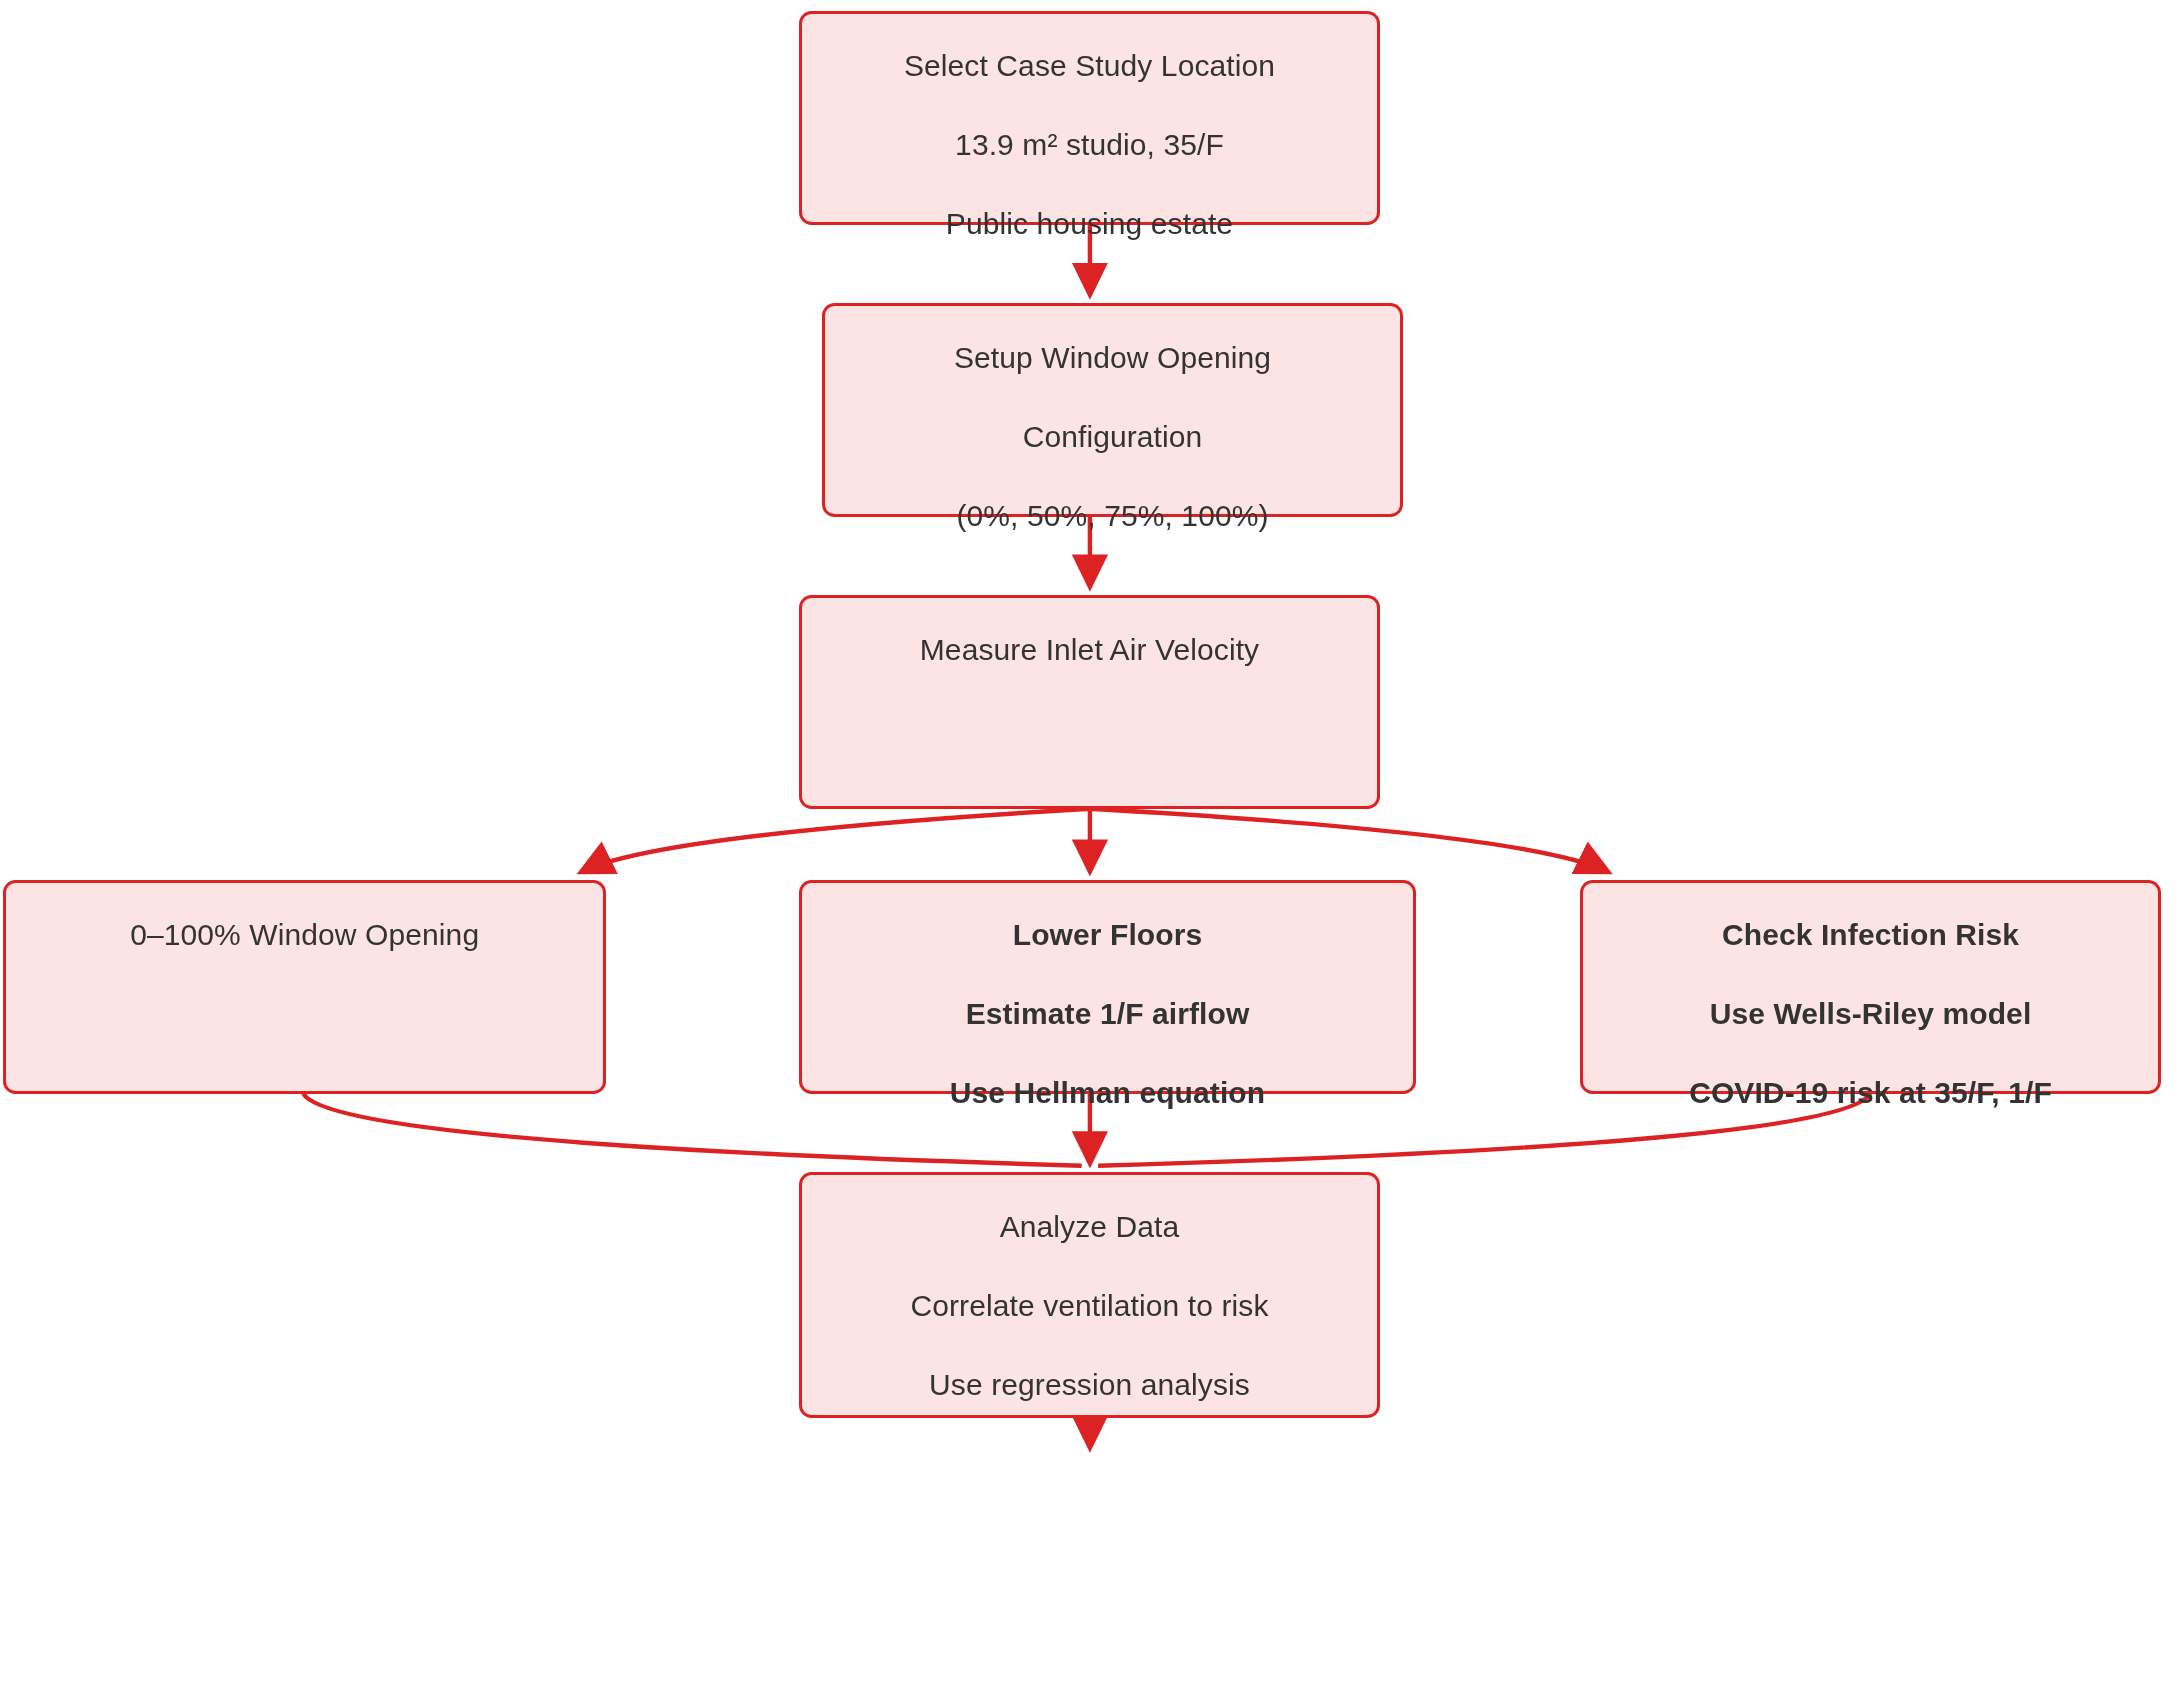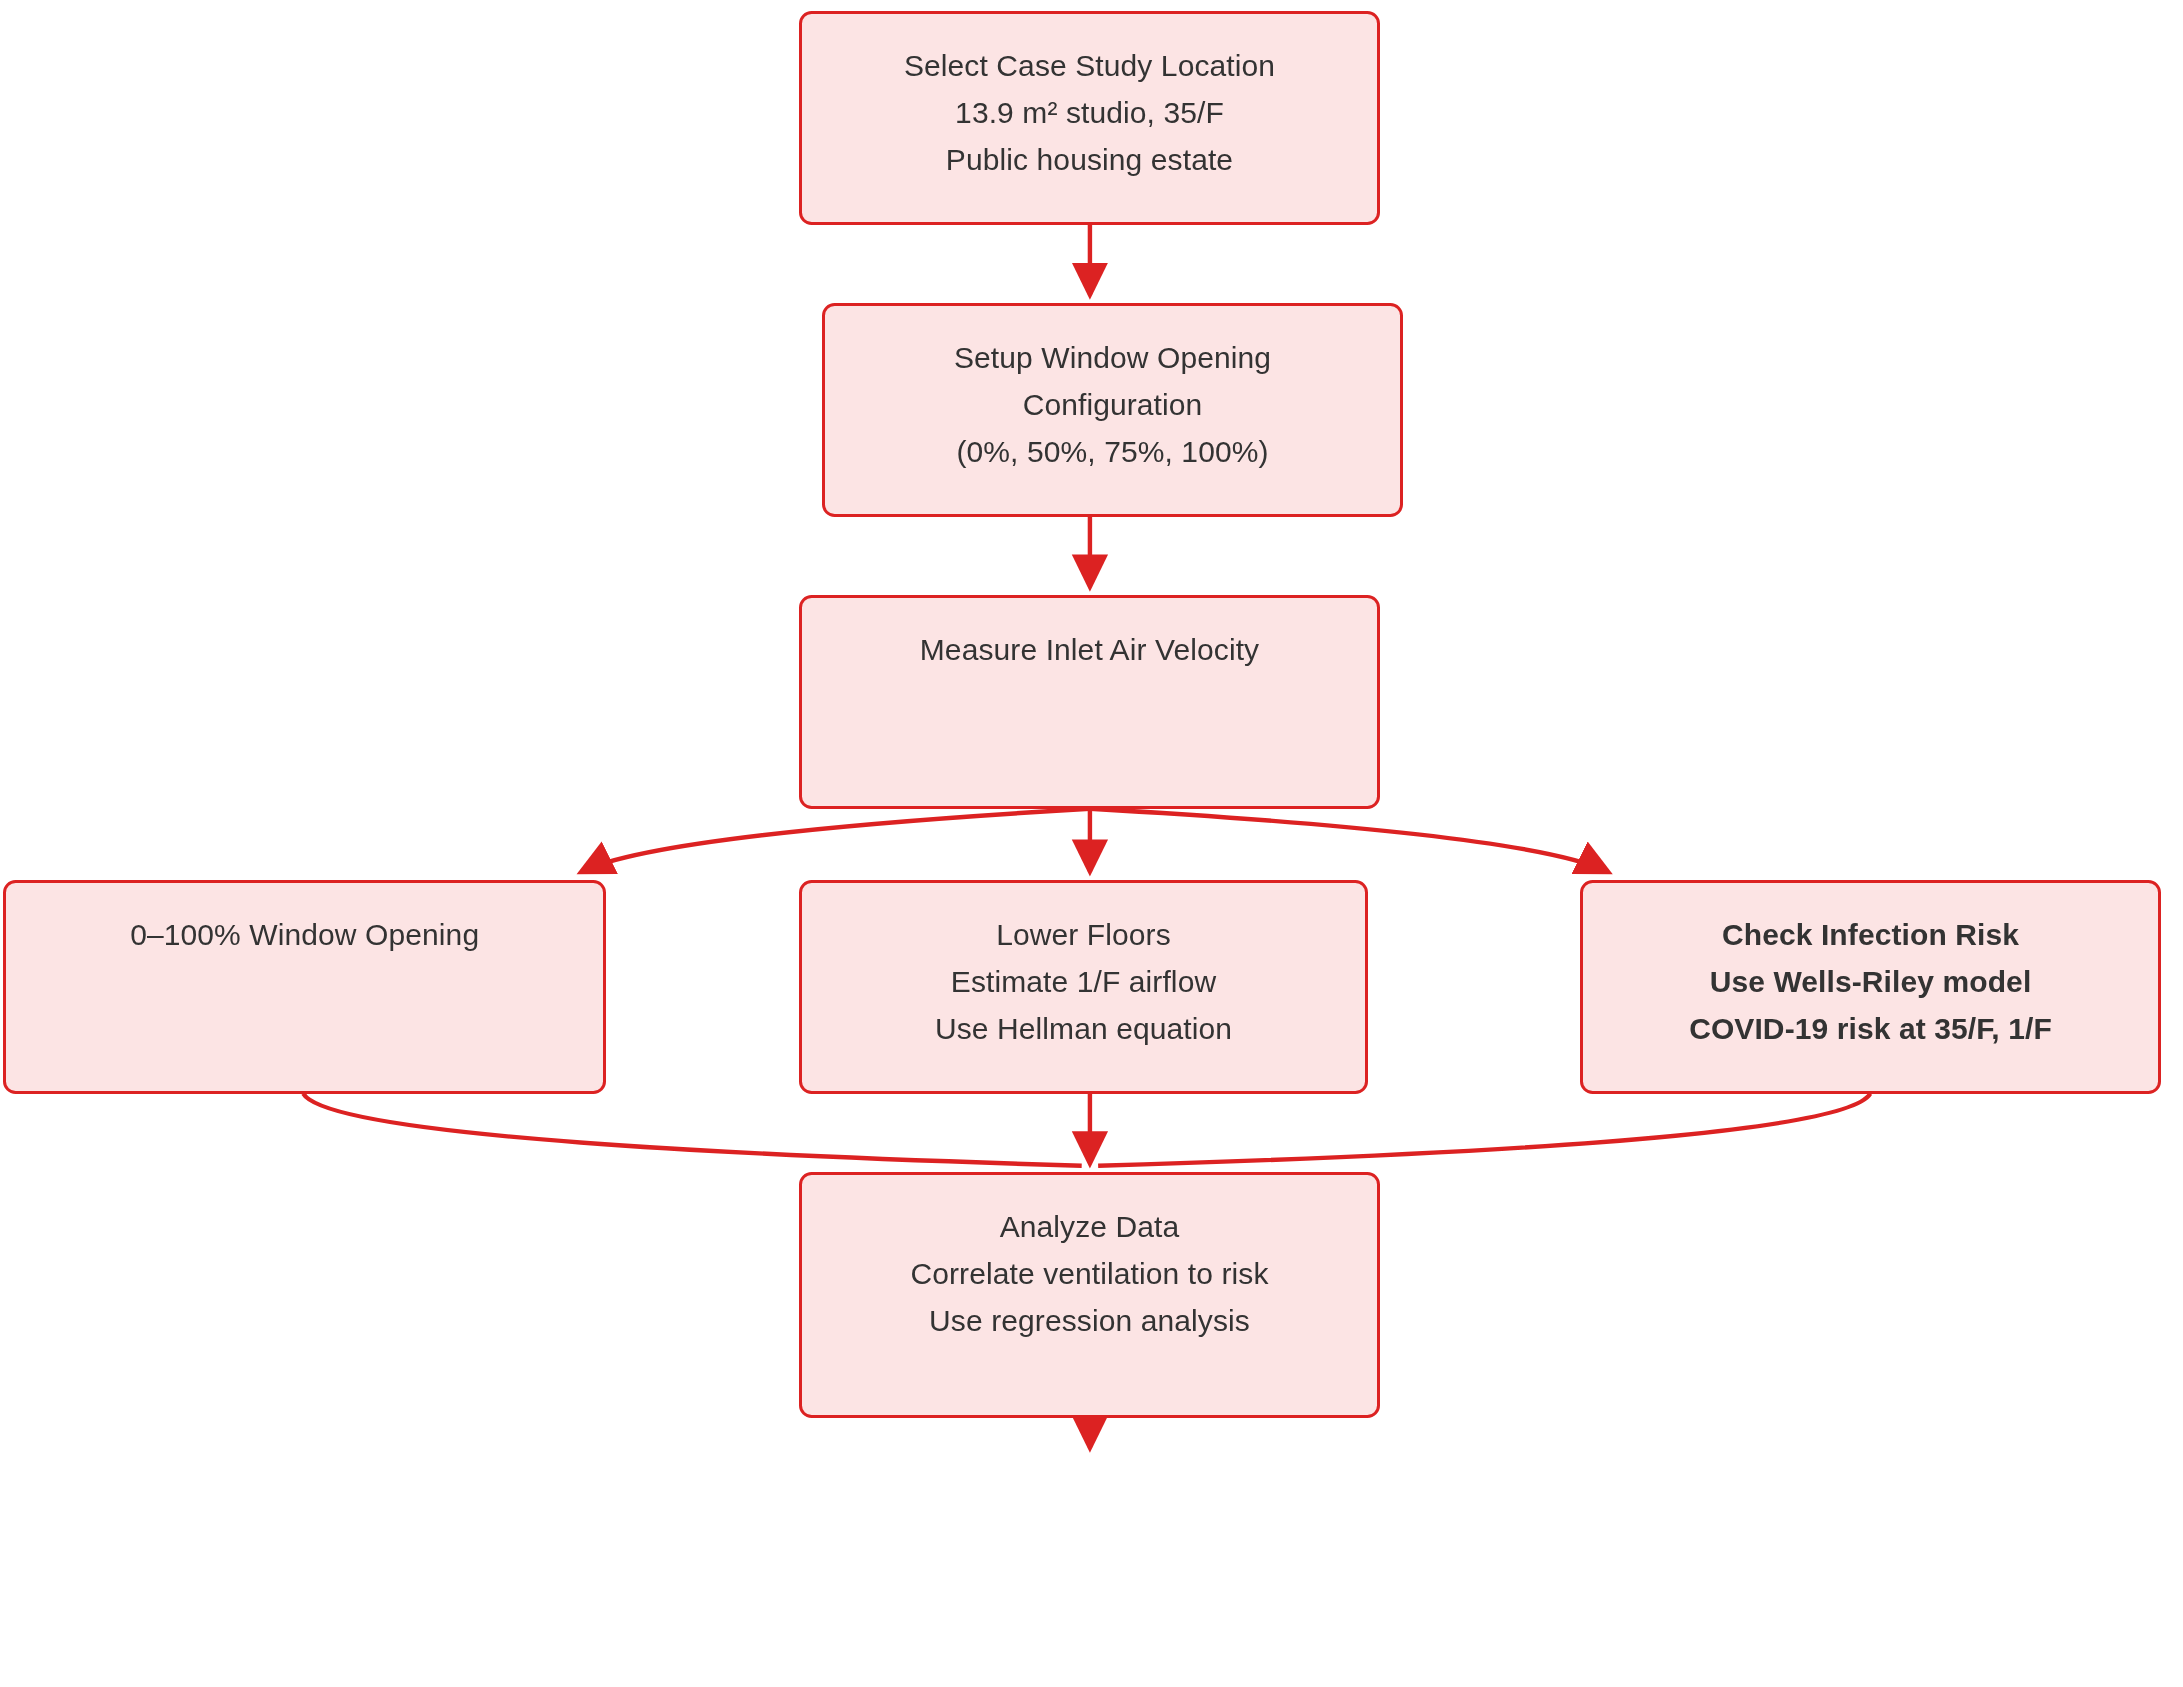--- a/index.html
+++ b/index.html
@@ -32,20 +32,21 @@
     box-sizing: border-box;
     background: #fce4e4;
     border: 3.2px solid #dc2222;
     border-radius: 12.6px;
     display: flex;
     flex-direction: column;
     align-items: center;
     justify-content: flex-start;
     padding-top: 29px;
     z-index: 2;
+    gap: 32px;
   }
   .node-line {
     color: #333333;
     font-size: 30px;
     line-height: 1.56;
     text-align: center;
     white-space: nowrap;
     letter-spacing: 0.1px;
   }
 </style>
@@ -93,21 +94,21 @@
   </div>
 
   <div class="node" style="left:799px; top:595px; width:581px; height:214px;">
     <div class="node-line">Measure Inlet Air Velocity</div>
   </div>
 
   <div class="node" style="left:3.2px; top:880px; width:603px; height:214px;">
     <div class="node-line">0–100% Window Opening</div>
   </div>
 
-  <div class="node" style="left:799px; top:880px; width:569px; height:214px;">
+  <div class="node" style="left:799px; top:880px; width:617px; height:214px;font-weight:bold;">
     <div class="node-line">Lower Floors</div>
     <div class="node-line">Estimate 1/F airflow</div>
     <div class="node-line">Use Hellman equation</div>
   </div>
 
   <div class="node" style="left:1580px; top:880px; width:581px; height:214px;font-weight:bold;">
     <div class="node-line">Check Infection Risk</div>
     <div class="node-line">Use Wells-Riley model</div>
     <div class="node-line">COVID-19 risk at 35/F, 1/F</div>
   </div>

